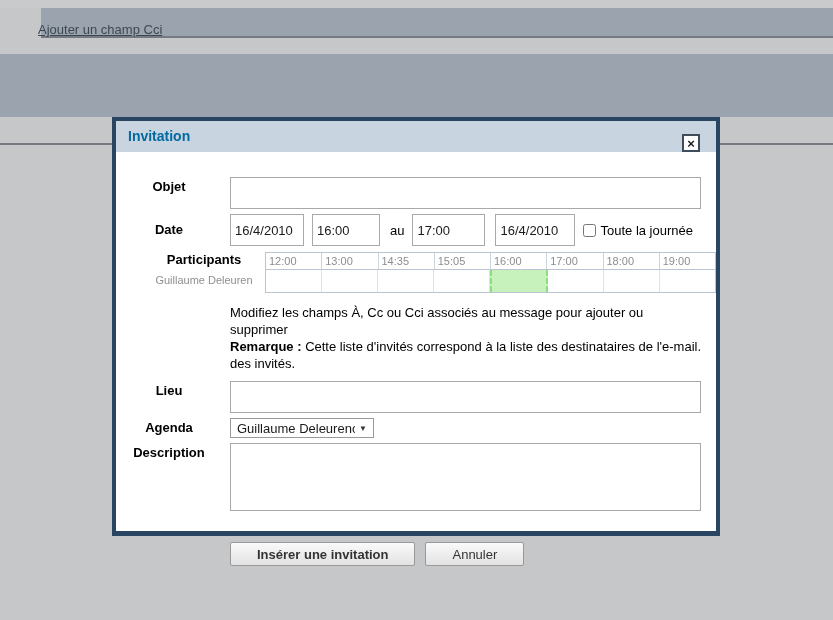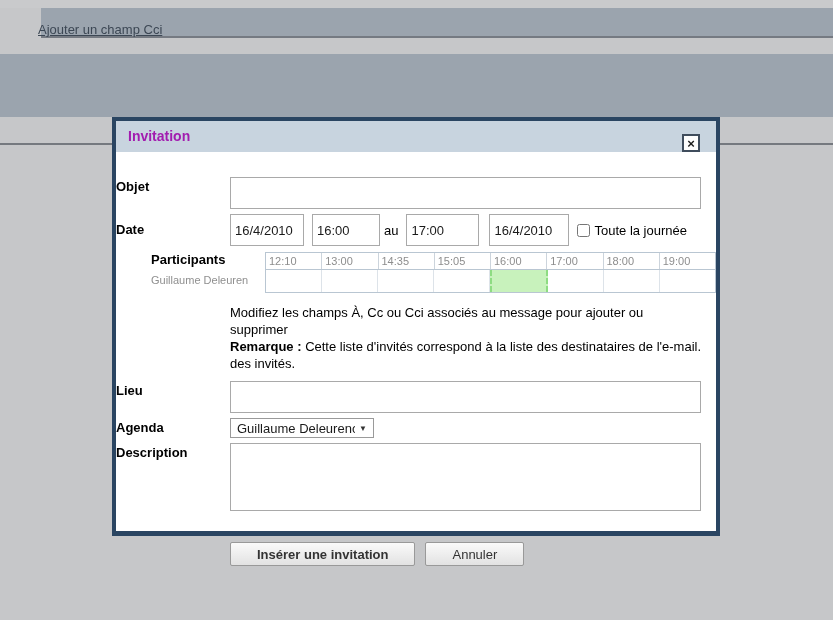--- a/index.html
+++ b/index.html
@@ -22,39 +22,39 @@
   .attach-link { position:absolute; left:-2px; top:70px; }
   .attach-link .mime { font-style:italic; }
 
   .toolbar { position:absolute; left:0; top:118px; height:24px; width:120px; }
   .ticon { position:absolute; top:2px; opacity:.85; }
 
   
   .dialog { position:absolute; left:112px; top:117px; width:608px; height:419px;
             border:4px solid #2a4562; border-bottom-width:5px; background:#fff; }
   .titlebar { height:31px; background:#c8d4df; position:relative; }
-  .titlebar .title { position:absolute; left:12px; top:7px; font-size:14px; font-weight:bold; color:#a21caf; }
+  .titlebar .title { position:absolute; left:12px; top:7px; font-size:14px; font-weight:bold; color:#0369a1; }
   .close-btn { position:absolute; right:16px; top:13px; width:18px; height:18px; background:#fdfdfd;
                border:2px solid #3f4c5c; color:#1a1a1a; font-size:13px; font-weight:bold;
                display:flex; align-items:center; justify-content:center; cursor:pointer; line-height:1; }
 
   .dlg-body { padding-top:25px; height:379px; background:#fff; }
 
   .row { display:flex; align-items:flex-start; margin-left:0; }
-  .lbl, .lblcol { width:106px; margin-right:8px; text-align:left; font-size:13px; font-weight:bold; color:#000; flex:none; }
+  .lbl, .lblcol { width:106px; margin-right:8px; text-align:center; font-size:13px; font-weight:bold; color:#000; flex:none; }
   .lbl { line-height:20px; }
 
   input[type=text] { height:32px; border:1px solid #a9a9a9; font-family:"Liberation Sans",sans-serif;
                      font-size:13px; color:#1a1a1a; padding:0 4px; background:#fff; }
   .w-full { width:471px; }
 
   .row-objet { margin-bottom:5px; }
   .row-date  { margin-bottom:6px; align-items:center; }
   .in-d1 { width:74px; } .in-t1 { width:68px; margin-left:8px; }
-  .au-lbl { font-size:13px; font-weight:normal; margin:0 8px 0 4px; line-height:21px; }
+  .au-lbl { font-size:13px; font-weight:normal; margin:0 8px 0 10px; line-height:21px; }
   .in-t2 { width:73px; } .in-d2 { width:80px; margin-left:10px; }
   .row-date input[type=checkbox] { width:13px; height:13px; margin:0 4px 0 8px; }
   .allday-lbl { font-size:13px; line-height:21px; }
 
   
   .row-participants { margin-bottom:11px;padding-left:35px; }
   .lblcol .participant-name { font-weight:normal; font-size:11px; color:#8f8f8f; margin-top:7px; white-space:nowrap; }
   .sched-grid { width:471px; border:1px solid #b9c6d2; }
   .sched-head { display:flex; height:17px; border-bottom:1px solid #b9c6d2; }
   .sched-head .hcell { flex:1; font-size:11px; color:#8d8d8d; padding:2px 0 0 3px; border-right:1px solid #ccd4dc; overflow:hidden; }
@@ -166,21 +166,21 @@
         <span class="allday-lbl">Toute la journée</span>
       </div>
 
       <div class="row row-participants">
         <div class="lblcol">
           <div>Participants</div>
           <div class="participant-name">Guillaume Deleuren</div>
         </div>
         <div class="sched-grid">
           <div class="sched-head">
-            <div class="hcell">12:10</div>
+            <div class="hcell">12:00</div>
             <div class="hcell">13:00</div>
             <div class="hcell">14:35</div>
             <div class="hcell">15:05</div>
             <div class="hcell">16:00</div>
             <div class="hcell">17:00</div>
             <div class="hcell">18:00</div>
             <div class="hcell">19:00</div>
           </div>
           <div class="sched-body">
             <div class="bcell"></div>

